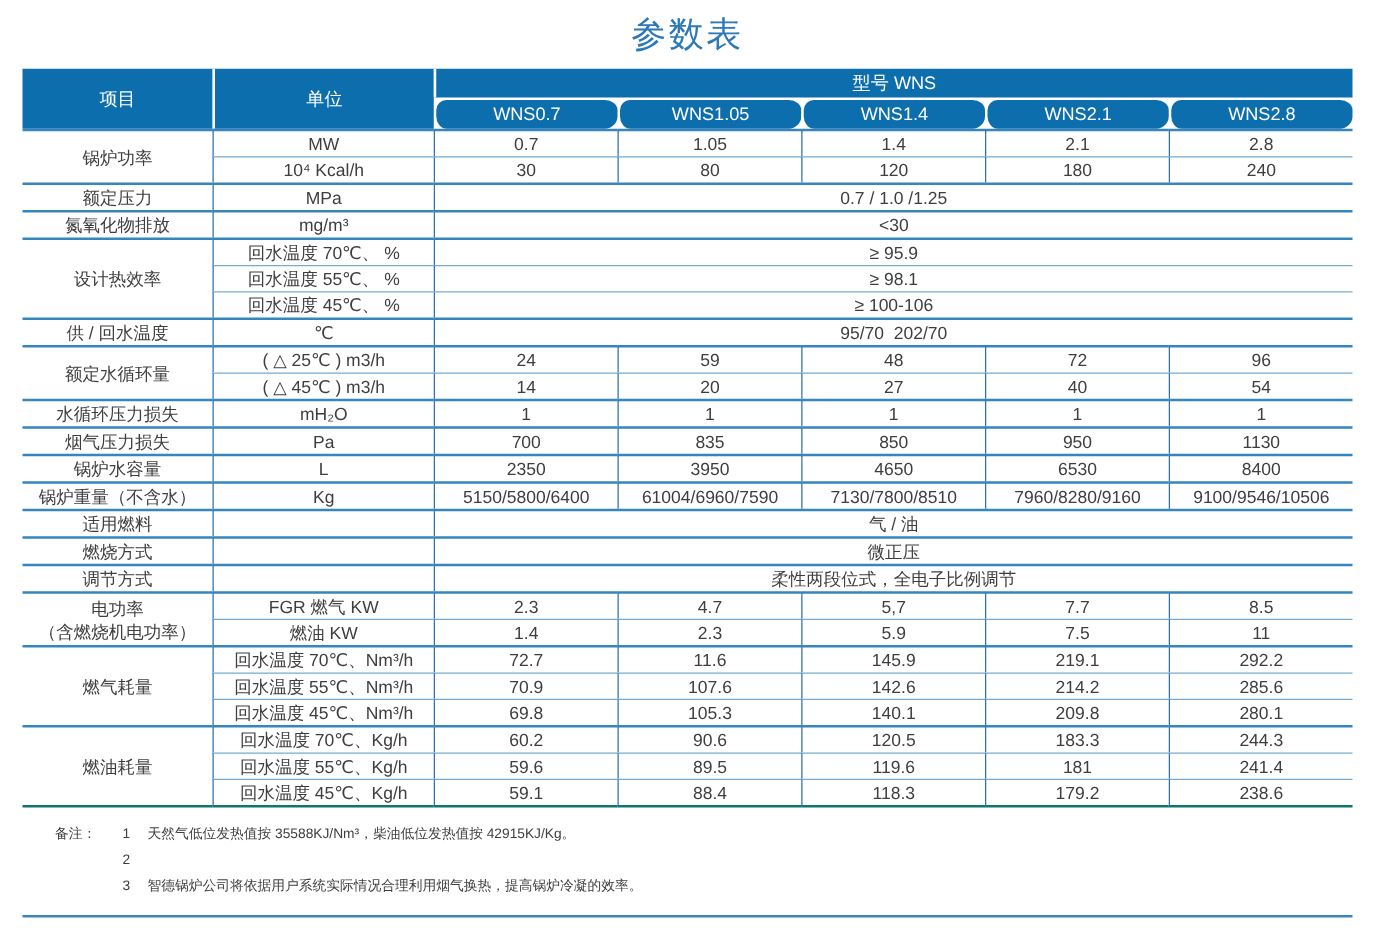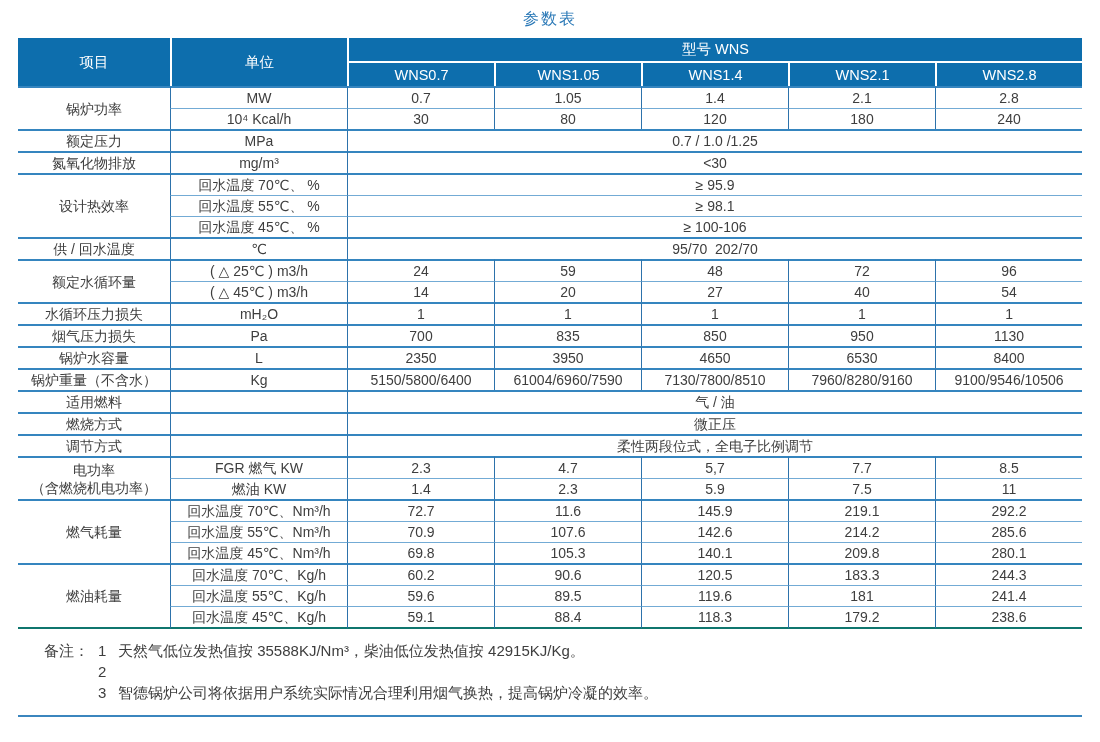--- a/index.html
+++ b/index.html
@@ -2,44 +2,44 @@
 <html><head>
 <meta charset="utf-8">
 <style>
   html,body { margin:0; padding:0; }
   body {
     width:1100px; height:742px; background:#ffffff;
     font-family:"Liberation Sans","DejaVu Sans",sans-serif;
     color:#3e3e3e; overflow:hidden;
   }
   .title {
-    text-align:center; color:#2b79b7; font-size:16px; font-weight:500;
+    text-align:center; color:#2b79b7; font-size:28px; font-weight:500;
     letter-spacing:2px; margin:9px 0 8px 0;
   }
   table.params {
     border-collapse:separate; border-spacing:0; table-layout:fixed;
     width:1064px; margin-left:18px;
   }
   .params th {
     background:#0d6ead; color:#ffffff; font-weight:400;
     font-size:14.5px; height:23px; padding:0 2px; text-align:center;
   }
   .c-unit, .c-group { border-left:2px solid #ffffff; }
-  .c-model { border-left:2px solid #ffffff; border-top:2px solid #ffffff; }
+  .c-model { border-left:2px solid #ffffff; border-top:2px solid #ffffff;border-radius:10px; }
   .params td {
     font-size:14px; height:20px; line-height:20px; text-align:center;
     padding:0 3px; white-space:pre-wrap; vertical-align:middle;
   }
   tr.g > td { border-top:2px solid #3585bf; }
   tr.s > td { border-top:1px solid #73abd5; }
   td.unit, td.val, td.span-val { border-left:1px solid #2d72ab; }
   .params tbody tr:last-child > td, td.bb { border-bottom:2px solid #0f766e; }
   td.lab { white-space:pre-line; line-height:18px; }
   .notes {
-    display:flex; margin:11px 0 0 44px; font-size:15px; color:#3e3e3e;
+    display:flex; margin:11px 0 0 44px; font-size:11px; color:#3e3e3e;
   }
   .notes-label { width:54px; line-height:21px; }
   .note-item { display:flex; line-height:21px; }
   .note-num { width:20px; }
   .bottom-rule {
     width:1064px; height:2px; background:#3b86be; margin:12px 0 0 18px;
   }
 </style>
 </head>
 <body>

